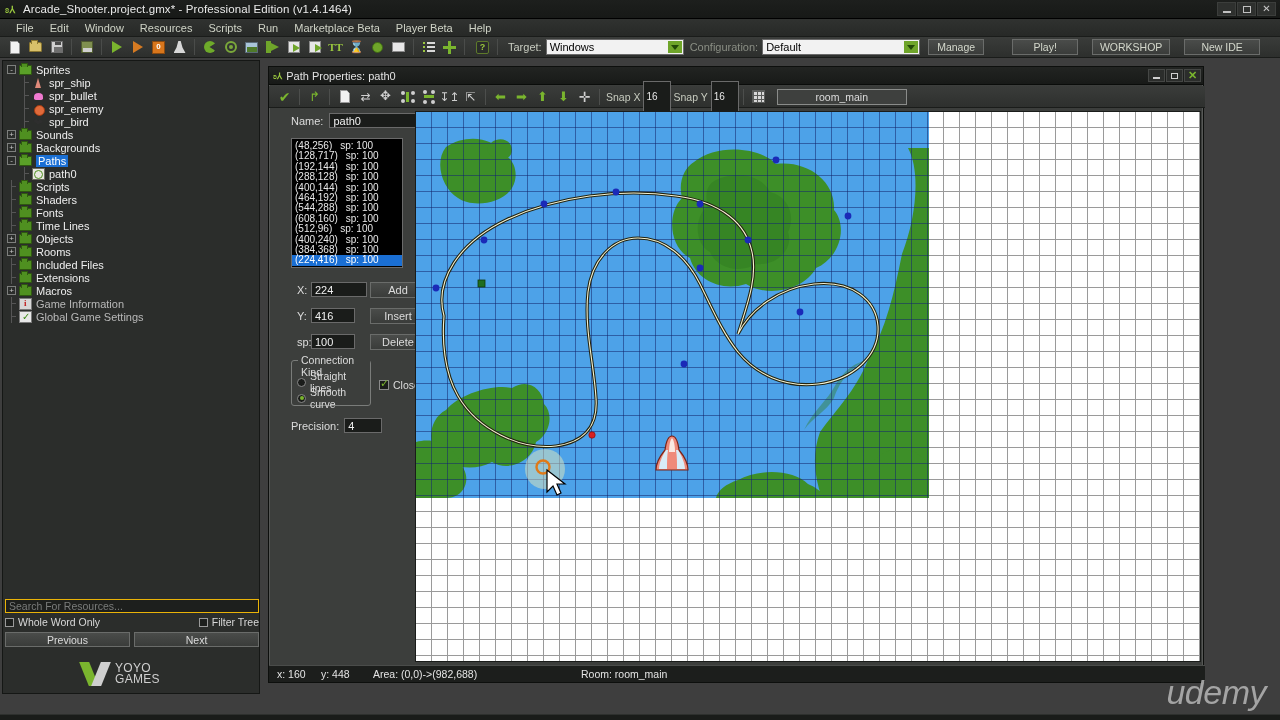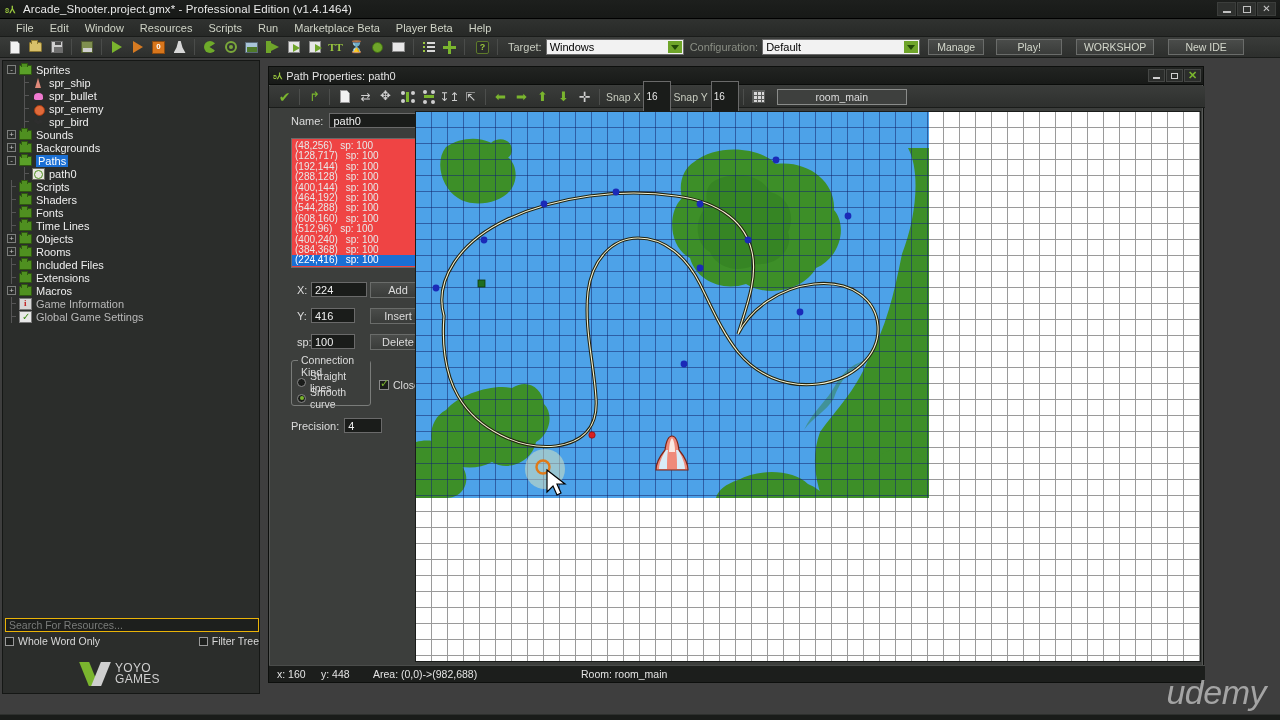--- a/index.html
+++ b/index.html
@@ -258,22 +258,22 @@
             color:#e8e8e8;font-size:10px;display:flex;align-items:center;padding-left:2px;}
   .roombtn { width:130px;height:16px;background:#3e403e;border:1px solid #8a8c8a;
              color:#dcdcdc;font-size:10.5px;display:flex;align-items:center;
              justify-content:center;margin-left:8px; }
 
   
   .pw-form { position:absolute; left:6px; top:46px; width:135px; height:380px;margin-left:16px; }
   .flabel { font-size:11px; color:#dcdcdc; }
   .finput { background:#1a1c1a; border:1px solid #6a6a6a; color:#f0f0f0;
             font-size:11px; height:15px; display:flex; align-items:center; padding-left:3px; }
-  .ptlist { position:absolute; left:0; top:25px; width:157px; height:130px;
-            background:#ef4444; border:1px solid #6a6a6a; overflow:hidden; padding:2px 0 0 0;}
+  .ptlist { position:absolute; left:0; top:25px; width:112px; height:130px;
+            background:#000000; border:1px solid #6a6a6a; overflow:hidden; padding:2px 0 0 0;}
   .ptrow { height:10.4px; font-size:10px; color:#e8e8e8; padding-left:3px;
            white-space:nowrap; line-height:10.4px; font-family:"Liberation Sans",sans-serif;}
   .ptrow.sel { background:#1a6fd4; color:#ffffff; }
   .ptrow .sp { margin-left:8px; }
   .fgrp { position:absolute; display:flex; align-items:center; }
   .abtn { width:56px;height:16px;background:linear-gradient(180deg,#4a4c4a,#3a3c3a);
           border:1px solid #6a6c6a; color:#dcdcdc; font-size:11px;
           display:flex;align-items:center;justify-content:center; }
   .fieldset { position:absolute; left:0; top:247px; width:80px; height:46px;
               border:1px solid #7a7c7a; border-radius:3px; }
@@ -426,21 +426,21 @@
     <div class="combo" style="width:138px;">
       <span>Windows</span>
       <div class="arrow"></div>
     </div>
     <div class="tb-label dim">Configuration:</div>
     <div class="combo" style="width:158px;">
       <span>Default</span>
       <div class="arrow"></div>
     </div>
     <div class="btn3d" style="width:56px;margin-left:8px;">Manage</div>
-    <div class="btn3d" style="width:66px;margin-left:12px;">Play!</div>
+    <div class="btn3d" style="width:66px;margin-left:28px;">Play!</div>
     <div class="btn3d" style="width:78px;margin-left:14px;">WORKSHOP</div>
     <div class="btn3d" style="width:76px;margin-left:14px;">New IDE</div>
   </div>
 
   <div class="respanel">
     <div class="tree" id="tree">
         <div class="trow indent1">
           <div class="texp">-</div>
           <div class="tfolder open"></div>
           <span class="tlabel">Sprites</span>
@@ -543,20 +543,24 @@
       </div>
 
     <div class="searchzone">
       <div class="searchinput">Search For Resources...</div>
       <div class="srow">
         <div class="cbox"></div>
         <span class="lbl">Whole Word Only</span>
         <div style="flex:1"></div>
         <div class="cbox"></div>
         <span class="lbl">Filter Tree</span>
+      </div>
+      <div class="btnrow">
+        <div class="sbtn">Previous</div>
+        <div class="sbtn">Next</div>
       </div>
     </div>
 
     <div class="yoyo">
       <div class="yoyo-x"></div>
       <div class="yoyo-text">
         <span>YOYO</span>
         <span>GAMES</span>
       </div>
     </div>

